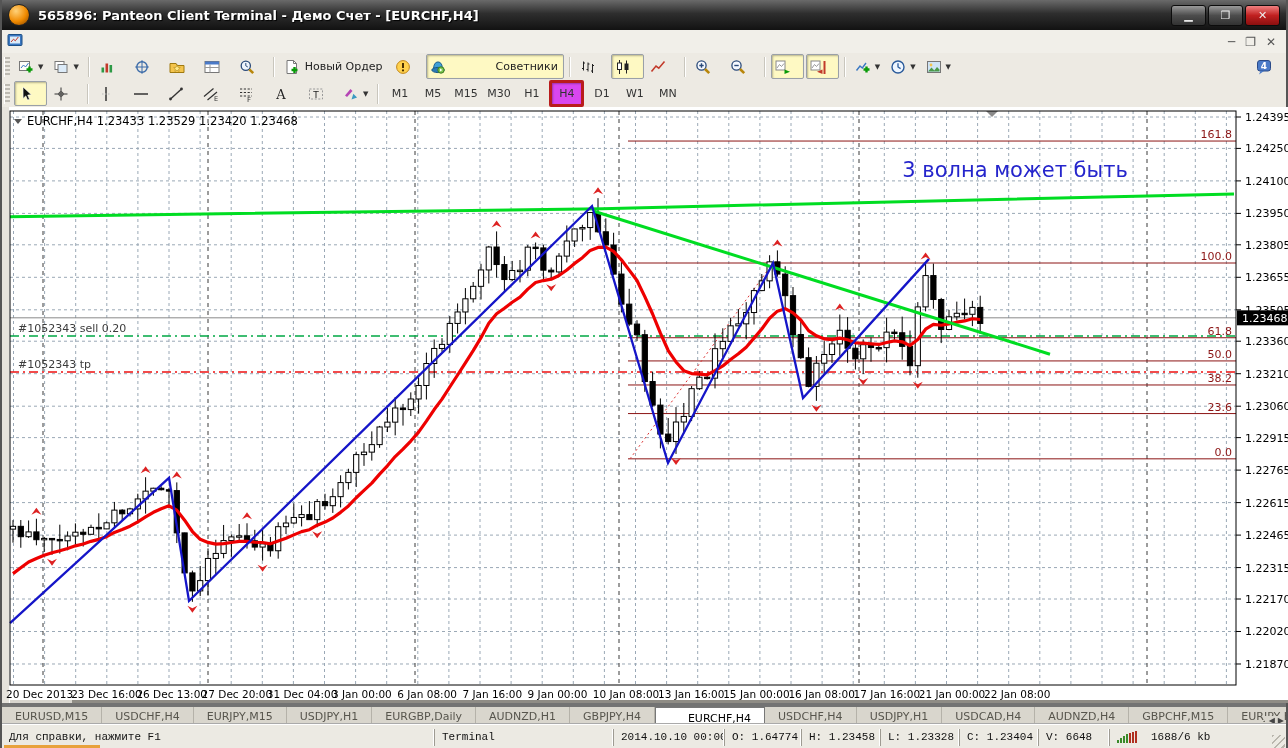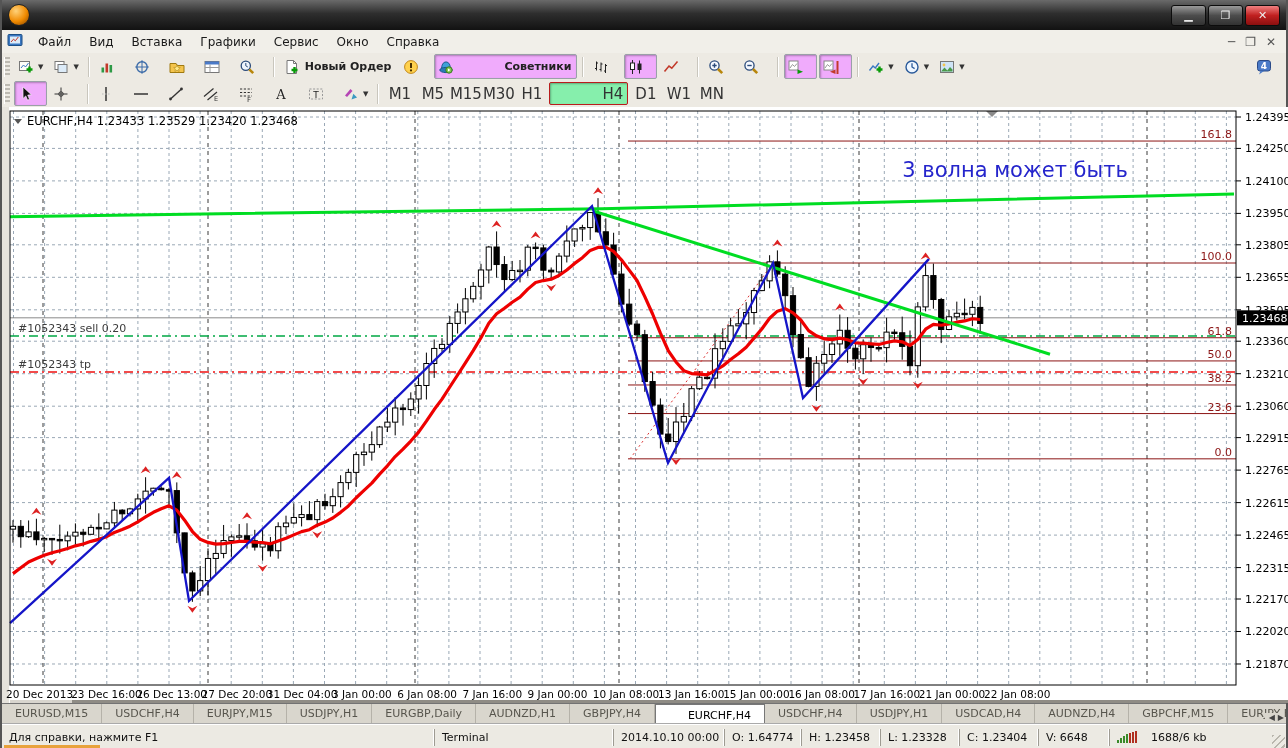--- a/index.html
+++ b/index.html
@@ -24,68 +24,68 @@
   #mdibtns{margin-left:auto;margin-right:10px;display:flex;gap:10px;color:#555;font-size:12px;}
   
   .toolbar{position:absolute;left:0;width:100%;height:27px;background:#edeae3;
     border-bottom:1px solid #d5d2c9;display:flex;align-items:center;font-size:11px;color:#222;}
   #toolbar1{top:53px;} #toolbar2{top:80px;}
   .grip{width:5px;height:20px;margin:0 3px 0 2px;
     background:repeating-linear-gradient(#bdbab2 0 2px,transparent 2px 4px);border-left:1px solid #fff;}
   .tsep{width:1px;height:20px;background:#c9c6bd;border-right:1px solid #fff;margin:0 4px;}
   .tbtn{height:23px;min-width:25px;padding:0 3px;margin:0 1px;display:flex;align-items:center;gap:3px;
     border:1px solid transparent;border-radius:2px;}
-  .tbtn.pressed{background:#f0abfc;border:1px solid #9aa0a8;box-shadow:inset 1px 1px 2px rgba(0,0,0,.28);gap:48px;}
+  .tbtn.pressed{background:#fef9c3;border:1px solid #9aa0a8;box-shadow:inset 1px 1px 2px rgba(0,0,0,.28);gap:48px;}
   .tbtn .ddn{font-size:7px;color:#333;margin-left:1px;}
   .tbtn svg{display:block;}
-  .tflabel{padding:0 2px;font-weight:bold;}
+  .tflabel{padding:0 2px;}
   .tfbtn{width:29px;height:21px;margin:0 1px;display:flex;align-items:center;justify-content:center;
-    font-size:15px;color:#333;border:1px solid transparent;border-radius:2px;}
-  .tfbtn.pressed{background:#86efac;border:1px solid #b91c1c;box-shadow:inset 1px 1px 2px rgba(0,0,0,.28);padding-left:48px;}
+    font-size:11px;color:#333;border:1px solid transparent;border-radius:2px;}
+  .tfbtn.pressed{background:#d946ef;border:3px solid #b91c1c;box-shadow:inset 1px 1px 2px rgba(0,0,0,.28);}
   
   #chart-area{position:absolute;left:0;top:107px;width:1288px;height:596px;background:#fff;}
   #chart-area svg{display:block;}
   
   #tabsbar{position:absolute;left:0;top:703px;width:100%;height:21px;background:#d9d6cd;
-    border-top:1px solid #737373;display:flex;align-items:flex-end;overflow:hidden;font-size:11px;}
+    border-top:4px solid #737373;display:flex;align-items:flex-end;overflow:hidden;font-size:11px;}
   .tab{padding:3px 13px 3px 13px;color:#57554d;border-right:1px solid #b5b2a9;white-space:nowrap;}
   .tab.active{background:#fff;color:#000;border:1px solid #777;border-bottom:none;padding-top:4px;padding-left:32px;}
   #tab-arrows{position:absolute;right:2px;bottom:3px;display:flex;gap:3px;background:#d9d6cd;padding-left:4px;}
   .tarrow{font-size:8px;color:#444;}
   
   #statusbar{position:absolute;left:0;top:724px;width:100%;height:24px;background:#eceae3;
     border-top:1px solid #fff;box-shadow:0 -1px 0 #aaa;display:flex;align-items:center;font-size:11px;color:#111;}
   .scell{height:17px;display:flex;align-items:center;padding:0 7px;border-left:1px solid #9e9b92;
-    box-shadow:-1px 0 0 #fff;white-space:nowrap;overflow:hidden;}
+    box-shadow:-1px 0 0 #fff;white-space:nowrap;overflow:hidden;font-family:Liberation Mono, monospace;}
   .scell:first-child{border-left:none;box-shadow:none;flex:1;}
   #orange-strip{position:absolute;left:2px;bottom:1px;width:96px;height:3px;background:#e8a23c;}
   #grip-corner{position:absolute;right:1px;bottom:1px;width:13px;height:13px;
     background:repeating-linear-gradient(135deg,#b9b6ad 0 2px,#eceae3 2px 5px);}
 </style>
 </head>
 <body>
 
 <div id="win">
 
   <div id="titlebar">
     <div class="logo"></div>
+    <div class="ttext">565896: Panteon Client Terminal - Демо Счет - [EURCHF,H4]</div>
     <div id="wbtns">
       <div class="wbtn">▁</div>
       <div class="wbtn">❐</div>
       <div class="wbtn close">✕</div>
     </div>
   </div>
 
   <div id="menubar">
     <span class="appicon"><svg width="16" height="16" viewBox="0 0 16 16">
           <rect x="1" y="2.5" width="14" height="11" rx="1" fill="#3a78c2" stroke="#1c4f86"></rect>
           <rect x="3" y="4.5" width="10" height="7" fill="#dcebf8"></rect>
           <path d="M4 10l2.5-2.8 1.8 1.6 3-3.8" stroke="#c23a2a" fill="none"></path>
         </svg></span>
-    <span id="menu-items"><span class="menu-item">Файл</span><span class="menu-item">Вид</span><span class="menu-item">Вставка</span><span class="menu-item">Графики</span><span class="menu-item">Сервис</span><span class="menu-item">Окно</span><span class="menu-item">Справка</span></span>
     <div id="mdibtns">
       <span>─</span>
       <span>❐</span>
       <span>✕</span>
     </div>
   </div>
 
   <div id="toolbar1" class="toolbar">
       <div class="grip"></div>
       <div class="tbtn">

